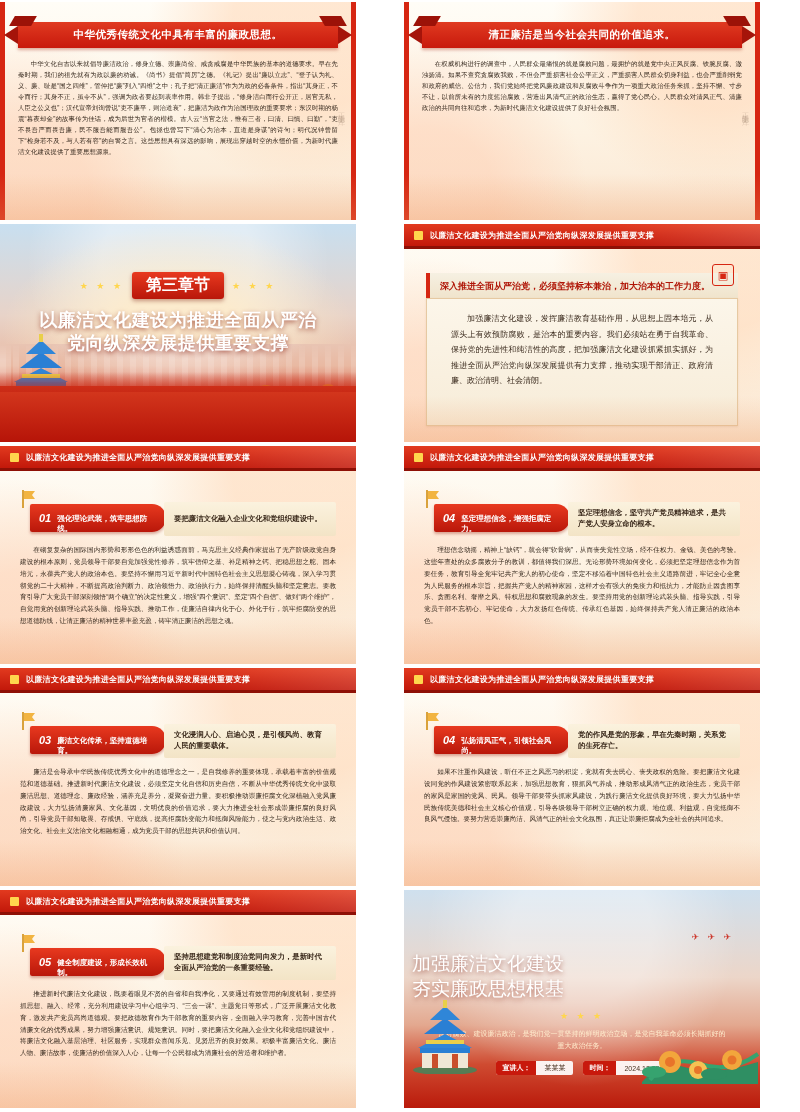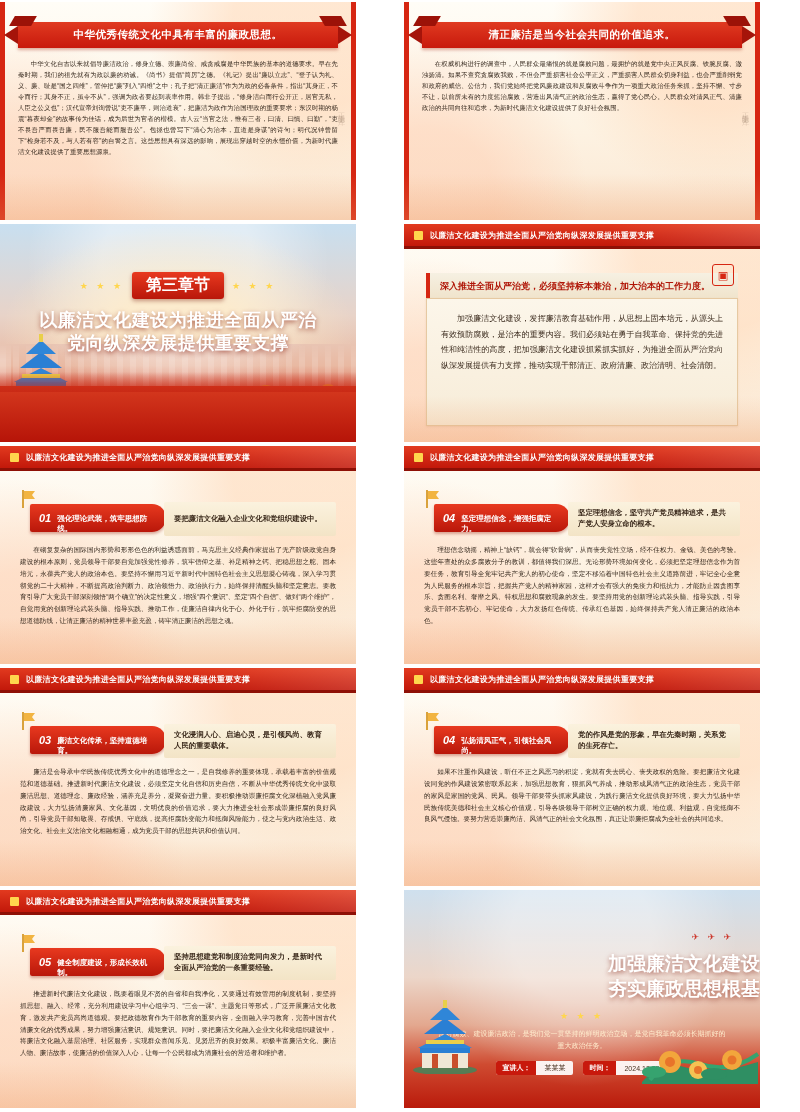--- a/index.html
+++ b/index.html
@@ -145,21 +145,21 @@
     background:linear-gradient(180deg,#f6f0e2,#f0e3cb);
     border-left:4px solid #d62612;
     display:flex;align-items:center;padding-left:10px;
     color:#b01507;font-weight:bold;font-size:9px;
   }
   .panel{
     position:absolute;left:22px;right:22px;top:74px;bottom:16px;
     background:linear-gradient(180deg,#fcf6ea,#f7ecd8);
     border:1px solid #e6c9a2;
     box-shadow:0 1px 2px rgba(180,130,90,.18);
-    padding:12px 14px;box-sizing:border-box;
+    padding:12px 24px;box-sizing:border-box;
     font-size:8px;line-height:1.95;color:#3a2a1d;text-align:justify;text-indent:2em;
   }
   .seal{
     position:absolute;right:26px;top:40px;width:20px;height:20px;
     border:1.6px solid #d62612;border-radius:3px;color:#d62612;
     font-size:11px;display:flex;align-items:center;justify-content:center;
   }
 
   
   .num-badge{
@@ -190,22 +190,23 @@
     font-size:6.6px;line-height:1.8;color:#35281d;text-align:justify;text-indent:2em;
   }
 
   
   .end{
     background:
       radial-gradient(ellipse at 50% 20%, rgba(255,255,255,.40) 0 28%, rgba(255,255,255,0) 62%),
       linear-gradient(180deg,#cfe0ee 0%,#ecd6c9 40%,#e3a88f 62%,#cf4b31 80%,#ba1a0b 100%);
   }
   .end-title{
-    color:#fff;font-size:19px;font-weight:bold;line-height:1.3;text-align:right;
+    color:#fff;font-size:19px;font-weight:normal;line-height:1.3;text-align:left;
     text-shadow:0 2px 5px rgba(130,25,10,.6);
+    margin-left:8px;
   }
   .end-sub{
     color:#ffeccd;font-size:7px;line-height:1.7;text-align:center;
   }
   .meta-row{display:flex;justify-content:center;gap:10px;}
   .meta{
     background:rgba(255,255,255,.92);border-radius:2px;
     display:flex;align-items:center;font-size:7px;color:#4a3322;
     overflow:hidden;
   }

